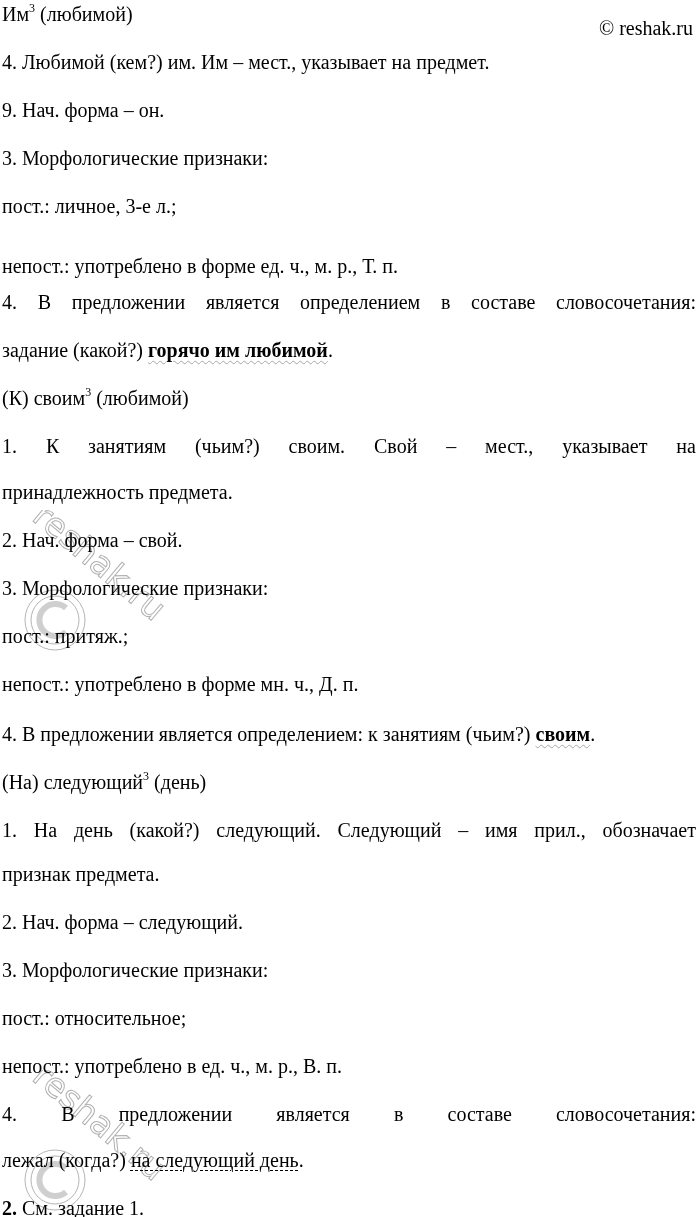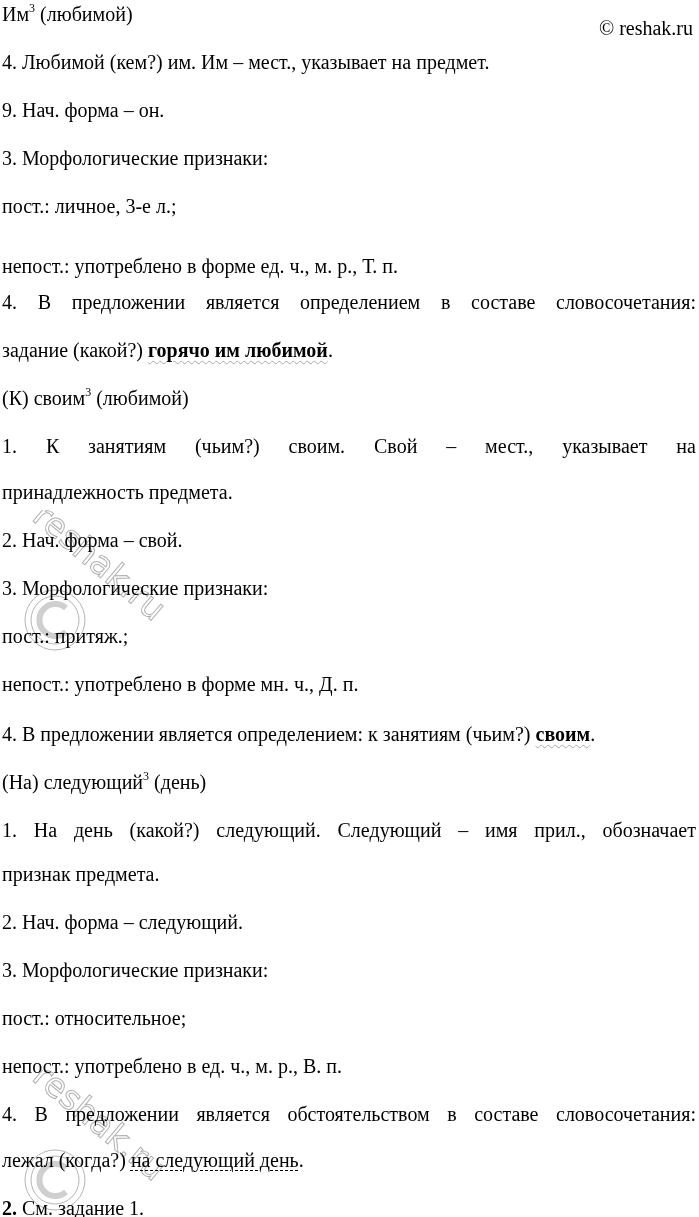--- a/index.html
+++ b/index.html
@@ -101,20 +101,19 @@
 <div class="line" style="top:862px">признак предмета.</div>
 <div class="line" style="top:910px">2. Нач. форма – следующий.</div>
 <div class="line" style="top:958px">3. Морфологические признаки:</div>
 <div class="line" style="top:1006px">пост.: относительное;</div>
 <div class="line" style="top:1054px">непост.: употреблено в ед. ч., м. р., В. п.</div>
 <div class="justify" style="top:1102px">
   <span>4.</span>
     <span>В</span>
     <span>предложении</span>
     <span>является</span>
-    <span>обстоятельством</span>
     <span>в</span>
     <span>составе</span>
     <span>словосочетания:</span>
 </div>
 <div class="line" style="top:1148px"><span>лежал (когда?) </span><span class="dashed">на следующий день</span><span>.</span></div>
 
 <div class="line" style="top:1196px"><span class="bold">2.</span><span> См. задание 1.</span></div>
 
 </body></html>

